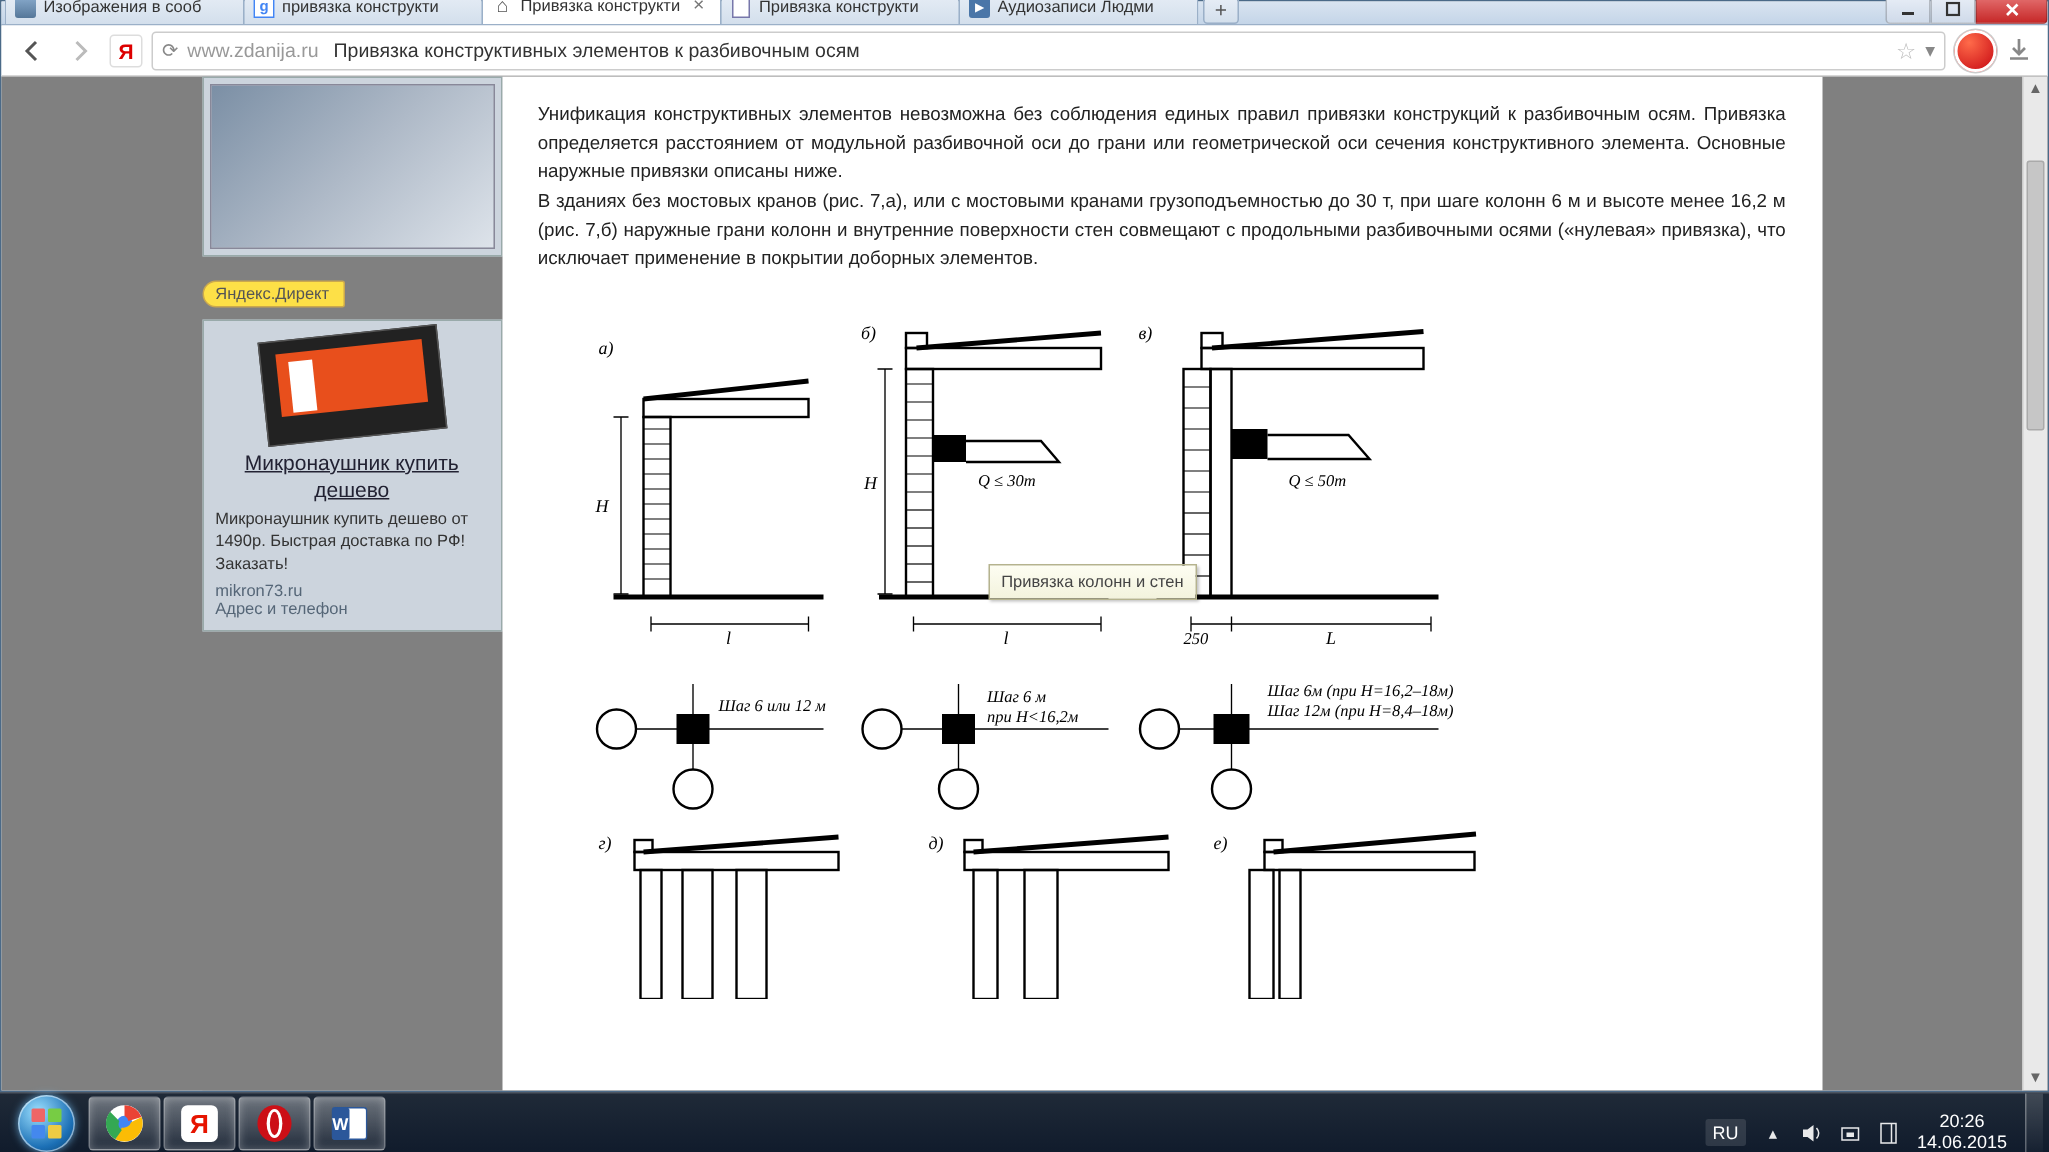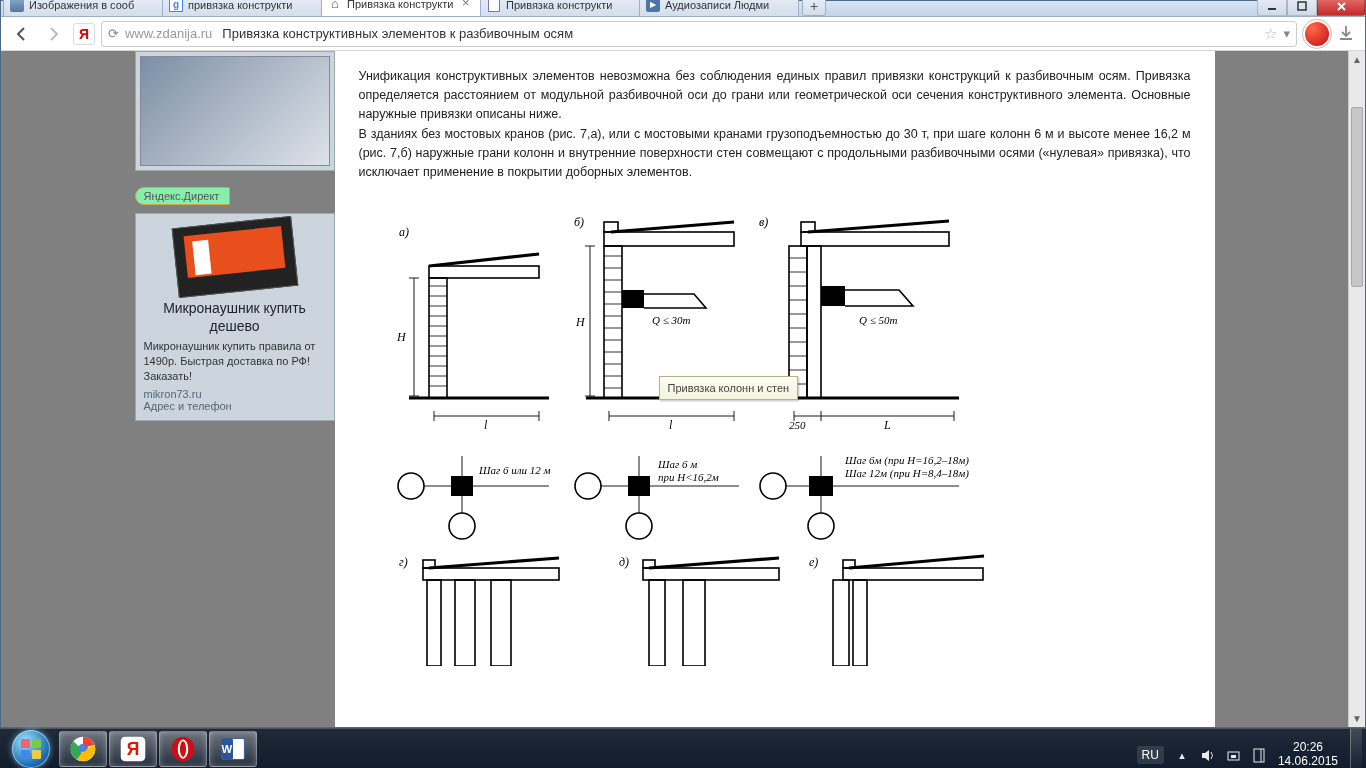--- a/index.html
+++ b/index.html
@@ -37,26 +37,26 @@
 .opera-btn { width:28px; height:28px; border-radius:50%; background: radial-gradient(circle at 35% 30%, #ff6b4a, #d41f1f 70%); box-shadow: inset 0 0 0 2px #fff, 0 0 0 1px #ccc; }
 .dl-btn { width:20px; height:20px; color:#888; }
 
 
 .viewport { flex:1; background:#808080; overflow:hidden; position:relative; display:flex; }
 .viewport-inner { flex:1; display:flex; justify-content:center; overflow-y:auto; overflow-x:hidden; }
 .page { width: 1080px; background:#808080; display:flex; gap:0; padding-top:0;}
 .sidebar-col { width:200px; min-width:200px; padding: 0 0 0 0; }
 .sidebar-box { background:#ccd4dd; border:1px solid #9aa; margin-bottom:8px; padding:4px; }
 .sidebar-img { width:100%; height:110px; background: linear-gradient(135deg,#7b8fa5 0%, #aeb9c7 50%, #dde3ea 100%); border:1px solid #889; }
-.direct-badge { display:inline-block; background:#86efac; border:1px solid #caa84e; border-radius: 10px 2px 2px 10px; padding:2px 10px 2px 8px; font-size:11px; color:#555; margin:8px 0; }
+.direct-badge { display:inline-block; background:#fde047; border:1px solid #caa84e; border-radius: 10px 2px 2px 10px; padding:2px 10px 2px 8px; font-size:11px; color:#555; margin:8px 0; }
 .ad-card { background:#ccd4dd; padding:8px; border:1px solid #9aa; }
 .ad-img { width:120px; height:70px; margin:0 auto 8px; background:#222; position:relative; border:1px solid #555; transform: rotate(-6deg); }
 .ad-img::before { content:""; position:absolute; inset:8px 10px 18px 10px; background:#e84f1c; }
 .ad-img::after { content:""; position:absolute; left:18px; top:14px; width:16px; height:34px; background:#fff; }
-.ad-title { font-size:14px; color:#223; text-align:center; margin-bottom:4px; line-height:1.25;}
+.ad-title { font-size:14px; text-decoration:underline; color:#223; text-align:center; margin-bottom:4px; line-height:1.25;}
 .ad-text { font-size:11px; color:#333; line-height:1.35; }
 .ad-dom { font-size:11px; color:#567; margin-top:4px;}
 .ad-addr { font-size:11px; color:#567;}
 
 .main-col { flex:1; background:#fff; padding: 16px 24px; font-size:12.5px; color:#222; line-height:1.5; text-align:justify; position:relative;}
 .main-col p { margin-bottom: 2px; }
 
 .figure { margin-top:24px; position:relative; height:460px; }
 .figure svg { width: 700px; height: 460px; }
 .tooltip { position:absolute; left:300px; top:170px; background: linear-gradient(#fdfdf2,#f3f3dd); border:1px solid #b5b38e; padding:3px 8px; font-size:11px; color:#444; box-shadow:1px 1px 2px rgba(0,0,0,.25); white-space:nowrap;}
@@ -173,21 +173,21 @@
     <div class="viewport-inner">
       <div class="page">
         <div class="sidebar-col">
           <div class="sidebar-box">
               <div class="sidebar-img"></div>
             </div>
           <span class="direct-badge">Яндекс.Директ</span>
           <div class="ad-card">
             <div class="ad-img"></div>
             <div class="ad-title">Микронаушник купить дешево</div>
-            <div class="ad-text">Микронаушник купить правила от 1490р. Быстрая доставка по РФ! Заказать!</div>
+            <div class="ad-text">Микронаушник купить дешево от 1490р. Быстрая доставка по РФ! Заказать!</div>
             <div class="ad-dom">mikron73.ru</div>
             <div class="ad-addr">Адрес и телефон</div>
           </div>
         </div>
 
         <div class="main-col">
           <p>Унификация конструктивных элементов невозможна без соблюдения единых правил привязки конструкций к разбивочным осям. Привязка определяется расстоянием от модульной разбивочной оси до грани или геометрической оси сечения конструктивного элемента. Основные наружные привязки описаны ниже.</p>
           <p>В зданиях без мостовых кранов (рис. 7,а), или с мостовыми кранами грузоподъемностью до 30 т, при шаге колонн 6 м и высоте менее 16,2 м (рис. 7,б) наружные грани колонн и внутренние поверхности стен совмещают с продольными разбивочными осями («нулевая» привязка), что исключает применение в покрытии доборных элементов.</p>
 
           <div class="figure">

